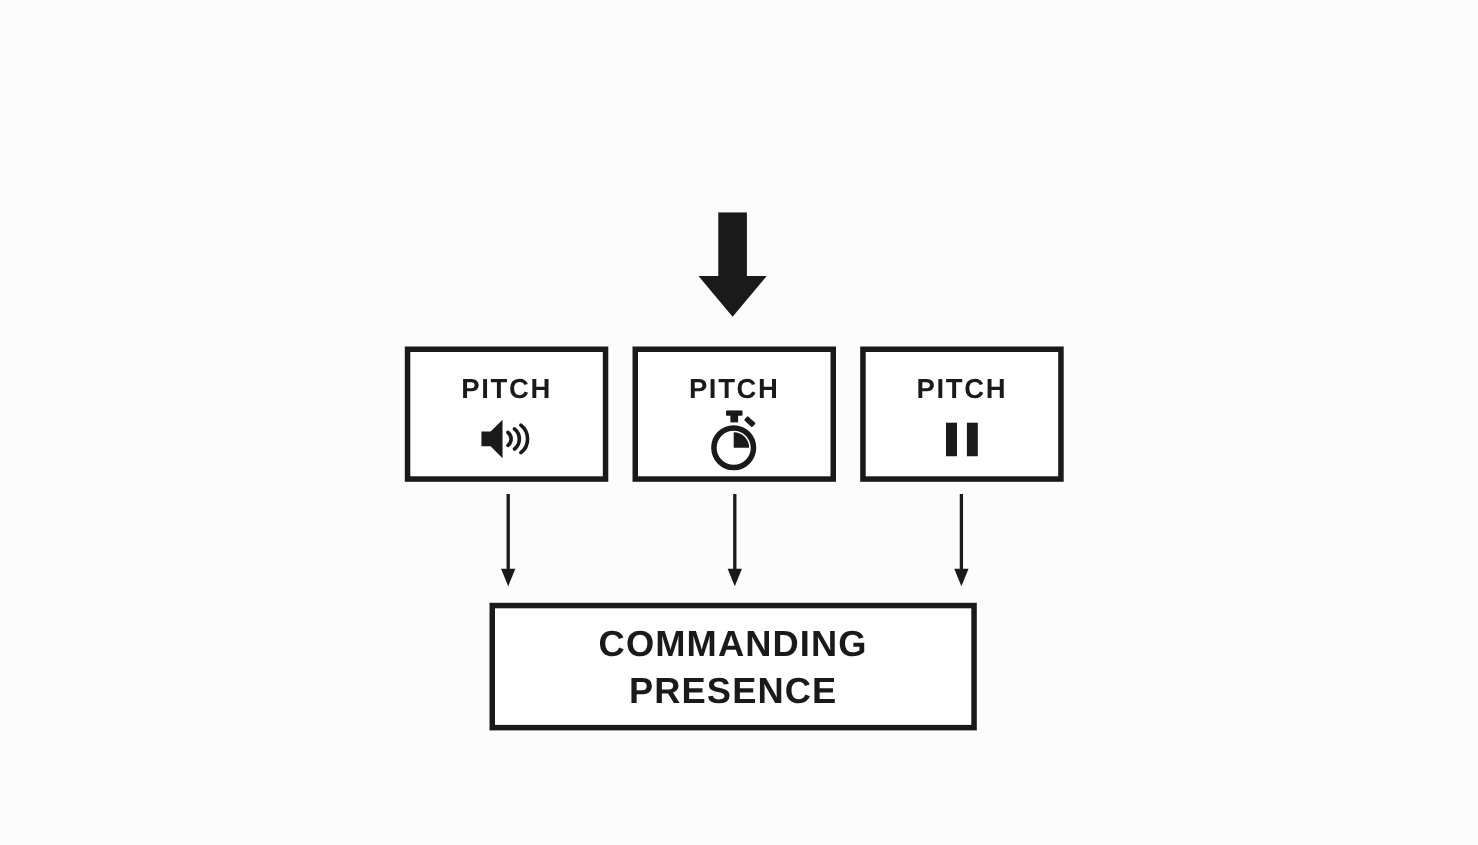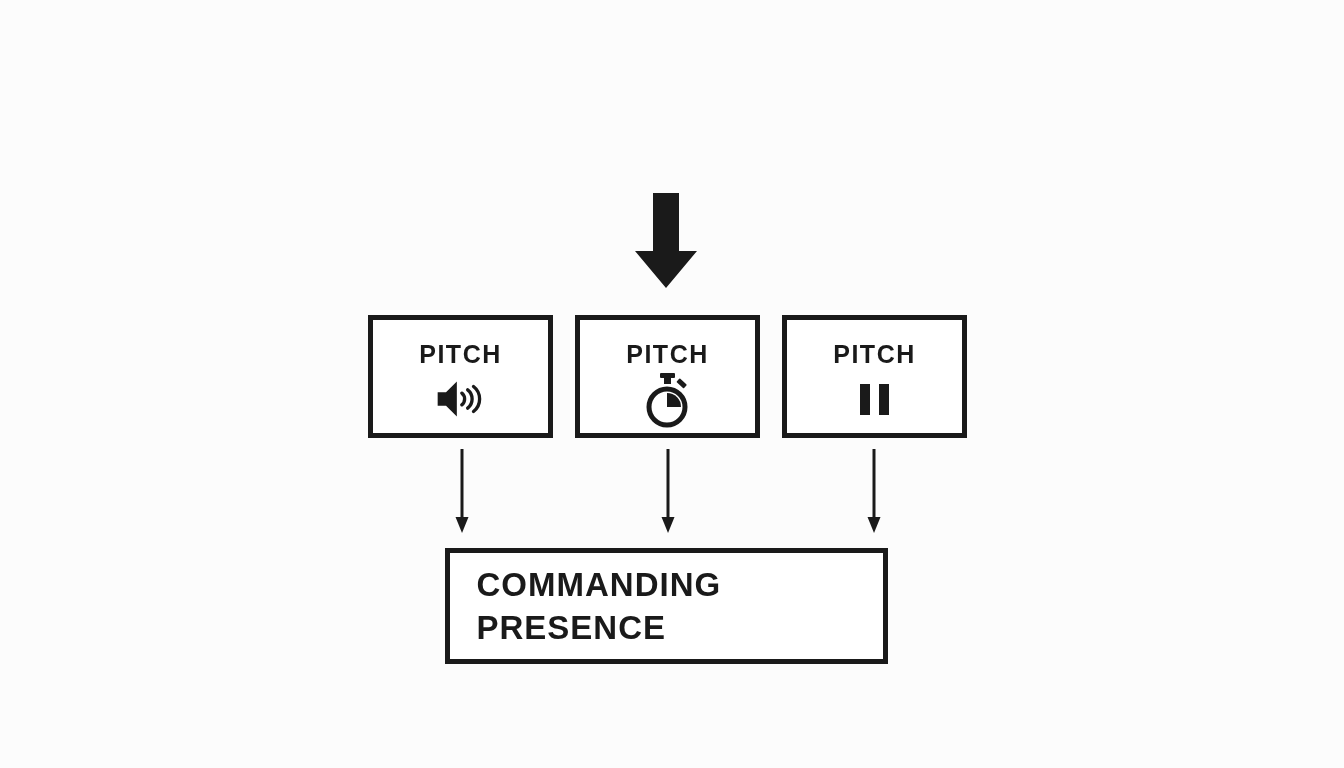--- a/index.html
+++ b/index.html
@@ -40,21 +40,21 @@
   .thin-arrow.pos-0 { left: 454px; }
   .thin-arrow.pos-1 { left: 660px; }
   .thin-arrow.pos-2 { left: 866px; }
 
   .result-box {
     position: absolute; left: 445px; top: 548px; width: 443px; height: 116px;
     border: 5px solid var(--ink); background: #ffffff;
     display: flex; align-items: center; justify-content: center;
   }
   .result-label {
-    display: block; width: 380px; 
+    display: block; width: 380px; text-align: center;
     font-size: 33px; font-weight: 700; letter-spacing: 1px; line-height: 43px;
     color: var(--ink);
   }
 
   svg .ink-fill { fill: var(--ink); }
   svg .ink-stroke { stroke: var(--ink); fill: none; }
 </style>
 </head>
 <body>
 

